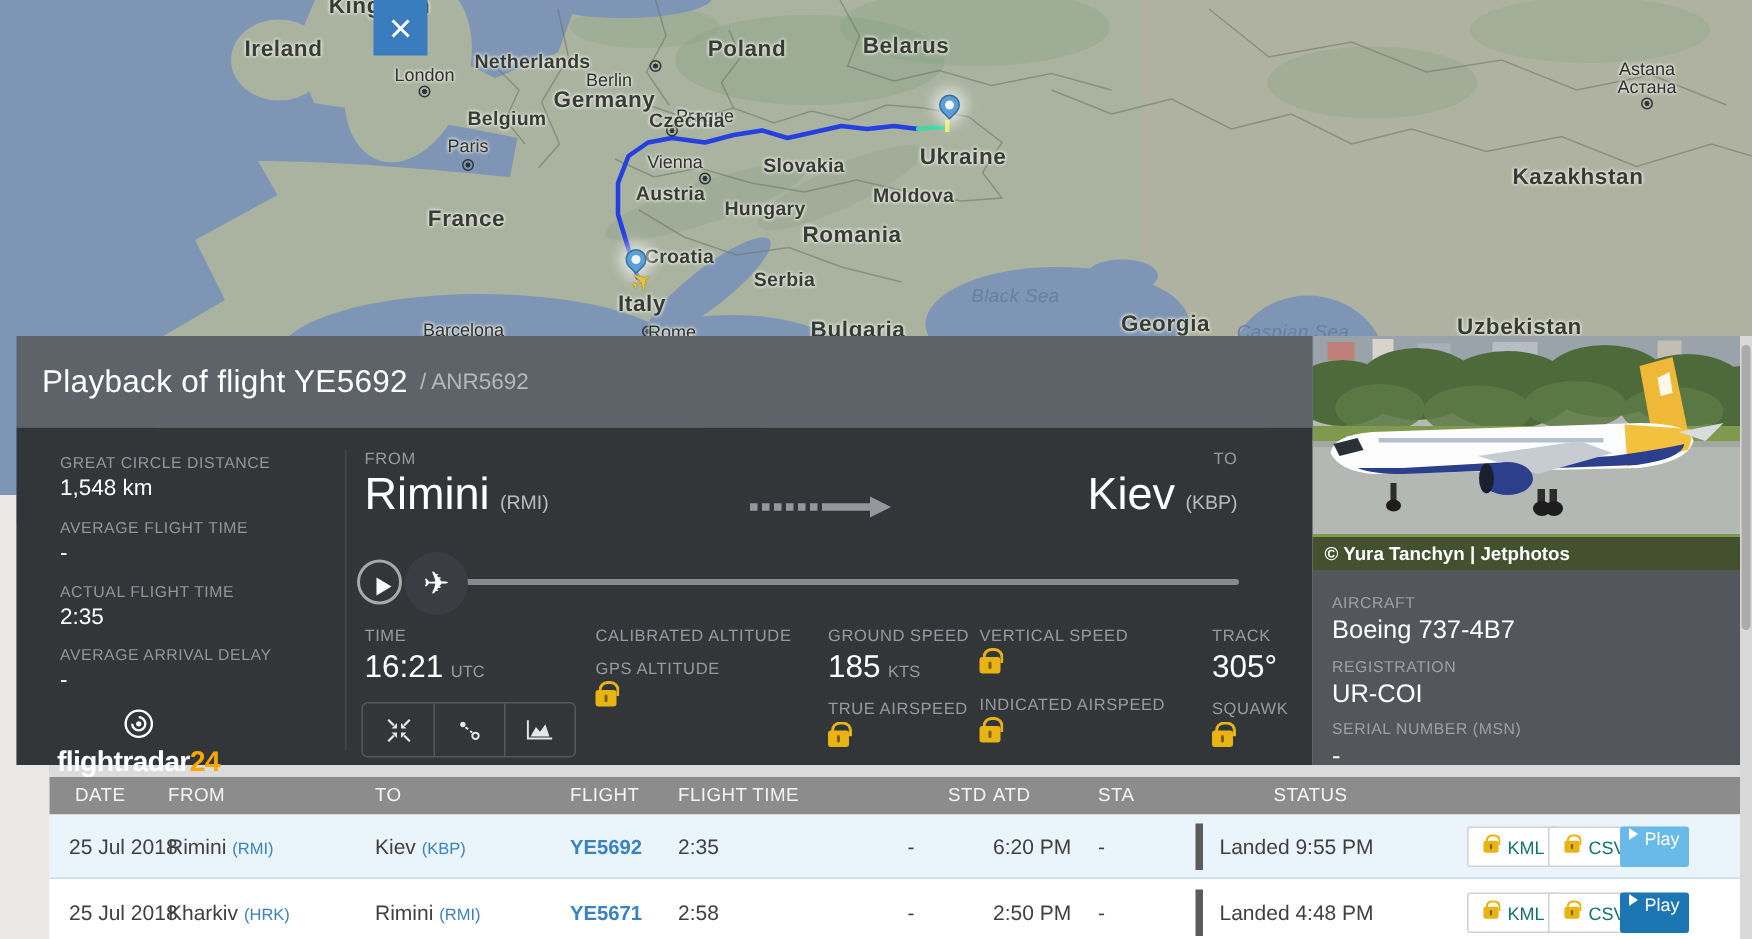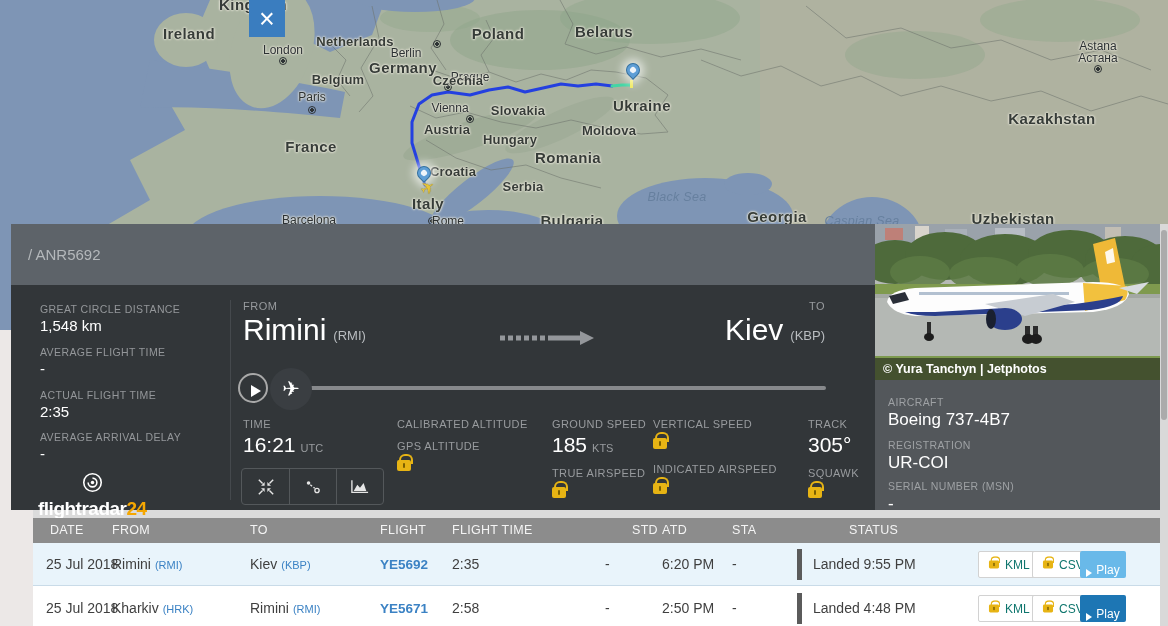--- a/index.html
+++ b/index.html
@@ -100,21 +100,21 @@
   #table-head{position:absolute;left:0;top:0;width:1127px;height:25px;background:#8c8c8c;}
   #table-head .hcell{position:absolute;top:0;height:25px;line-height:25px;color:#f4f4f4;font-size:12.5px;letter-spacing:.3px;}
   .trow{position:absolute;left:0;width:1127px;height:43px;background:#fff;cursor:pointer;}
   .trow.selected{background:#e9f4fb;border-bottom:1px solid #c9dbe8;}
   .trow .cell{position:absolute;top:0;height:43px;line-height:43px;font-size:14px;color:#3f3f3f;white-space:nowrap;}
   .trow .code{color:#3b82c4;font-size:11px;margin-left:4px;}
   .trow .flight-link{color:#3b82c4;font-weight:700;font-size:13.5px;text-decoration:none;}
   .trow .status-bar{position:absolute;left:764px;top:6px;width:5px;height:31px;background:#5b5b5b;}
   .dl-btn{position:absolute;top:8px;height:27px;display:inline-flex;align-items:center;gap:4px;background:#fff;
     border:1px solid #d2d2d2;border-radius:2px;padding:0 8px;color:#0f766e;font-size:12px;cursor:pointer;}
-  .play-btn2{position:absolute;top:8px;height:27px;width:46px;display:inline-flex;align-items:flex-end;justify-content:center;
+  .play-btn2{position:absolute;top:8px;height:27px;width:46px;display:inline-flex;align-items:flex-start;justify-content:center;
     gap:4px;border:none;border-radius:2px;color:#fff;font-size:12px;cursor:pointer;}
   .play-btn2 .tri{width:0;height:0;border-left:6px solid #fff;border-top:4px solid transparent;border-bottom:4px solid transparent;}
   .play-btn2.light{background:#69b9e9;}
   .play-btn2.dark{background:#1d76b4;}
 </style>
 </head>
 <body>
 
 <div id="app">
 
@@ -171,21 +171,21 @@
         <span class="mlabel clg" style="left: 403px; top: 67px;">Germany</span>
         <span class="mlabel city" style="left: 406px; top: 53px;">Berlin</span>
         <span class="mdot" style="left: 437px; top: 44px;"></span>
         <span class="mlabel clg" style="left: 498px; top: 33px;">Poland</span>
         <span class="mlabel city" style="left: 470px; top: 77px;">Prague</span>
         <span class="mdot" style="left: 448px; top: 87px;"></span>
         <span class="mlabel cmd" style="left: 458px; top: 80px;">Czechia</span>
         <span class="mlabel city" style="left: 450px; top: 108px;">Vienna</span>
         <span class="mdot" style="left: 470px; top: 119px;"></span>
         <span class="mlabel cmd" style="left: 447px; top: 129px;">Austria</span>
-        <span class="mlabel cmd" style="left: 518px; top: 110px;">Slovakia</span>
+        <span class="mlabel cmd" style="left: 536px; top: 110px;">Slovakia</span>
         <span class="mlabel cmd" style="left: 510px; top: 139px;">Hungary</span>
         <span class="mlabel cmd" style="left: 609px; top: 130px;">Moldova</span>
         <span class="mlabel clg" style="left: 568px; top: 157px;">Romania</span>
         <span class="mlabel cmd" style="left: 453px; top: 171px;">Croatia</span>
         <span class="mlabel cmd" style="left: 523px; top: 186px;">Serbia</span>
         <span class="mlabel clg" style="left: 428px; top: 203px;">Italy</span>
         <span class="mdot" style="left: 432px; top: 221px;"></span>
         <span class="mlabel city" style="left: 448px; top: 221px;">Rome</span>
         <span class="mlabel city" style="left: 309px; top: 220px;">Barcelona</span>
         <span class="mlabel clg" style="left: 572px; top: 220px;">Bulgaria</span>
@@ -207,20 +207,21 @@
 
   <div class="left-strip-a"></div>
   <div class="left-strip-b"></div>
   <div class="table-gap"></div>
   <div id="scrollbar">
       <div class="thumb"></div>
     </div>
 
   <div id="panel-header">
     <div class="title-wrap">
+      <span id="panel-title">Playback of flight YE5692</span>
       <span id="panel-subtitle">/ ANR5692</span>
     </div>
   </div>
 
   <div id="panel-body"></div>
 
   <div class="stat" style="top:303px;">
     <div class="lb">GREAT CIRCLE DISTANCE</div>
     <div class="vl">1,548 km</div>
   </div>

